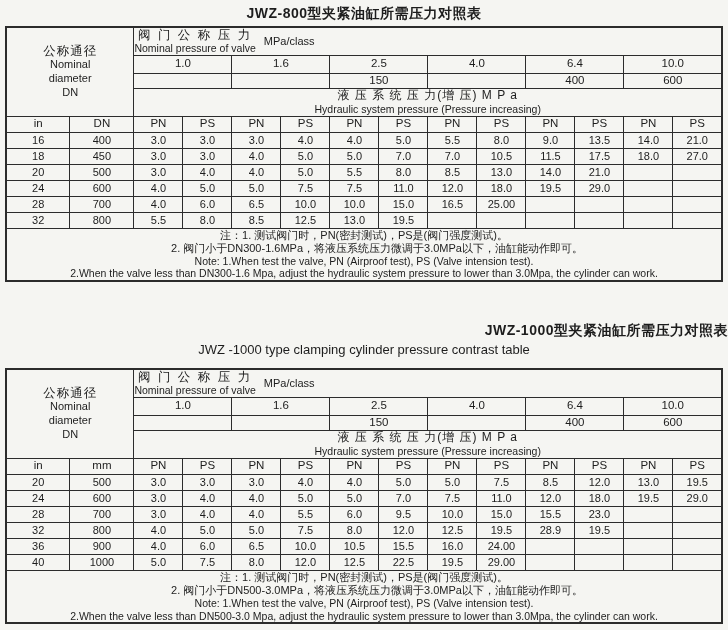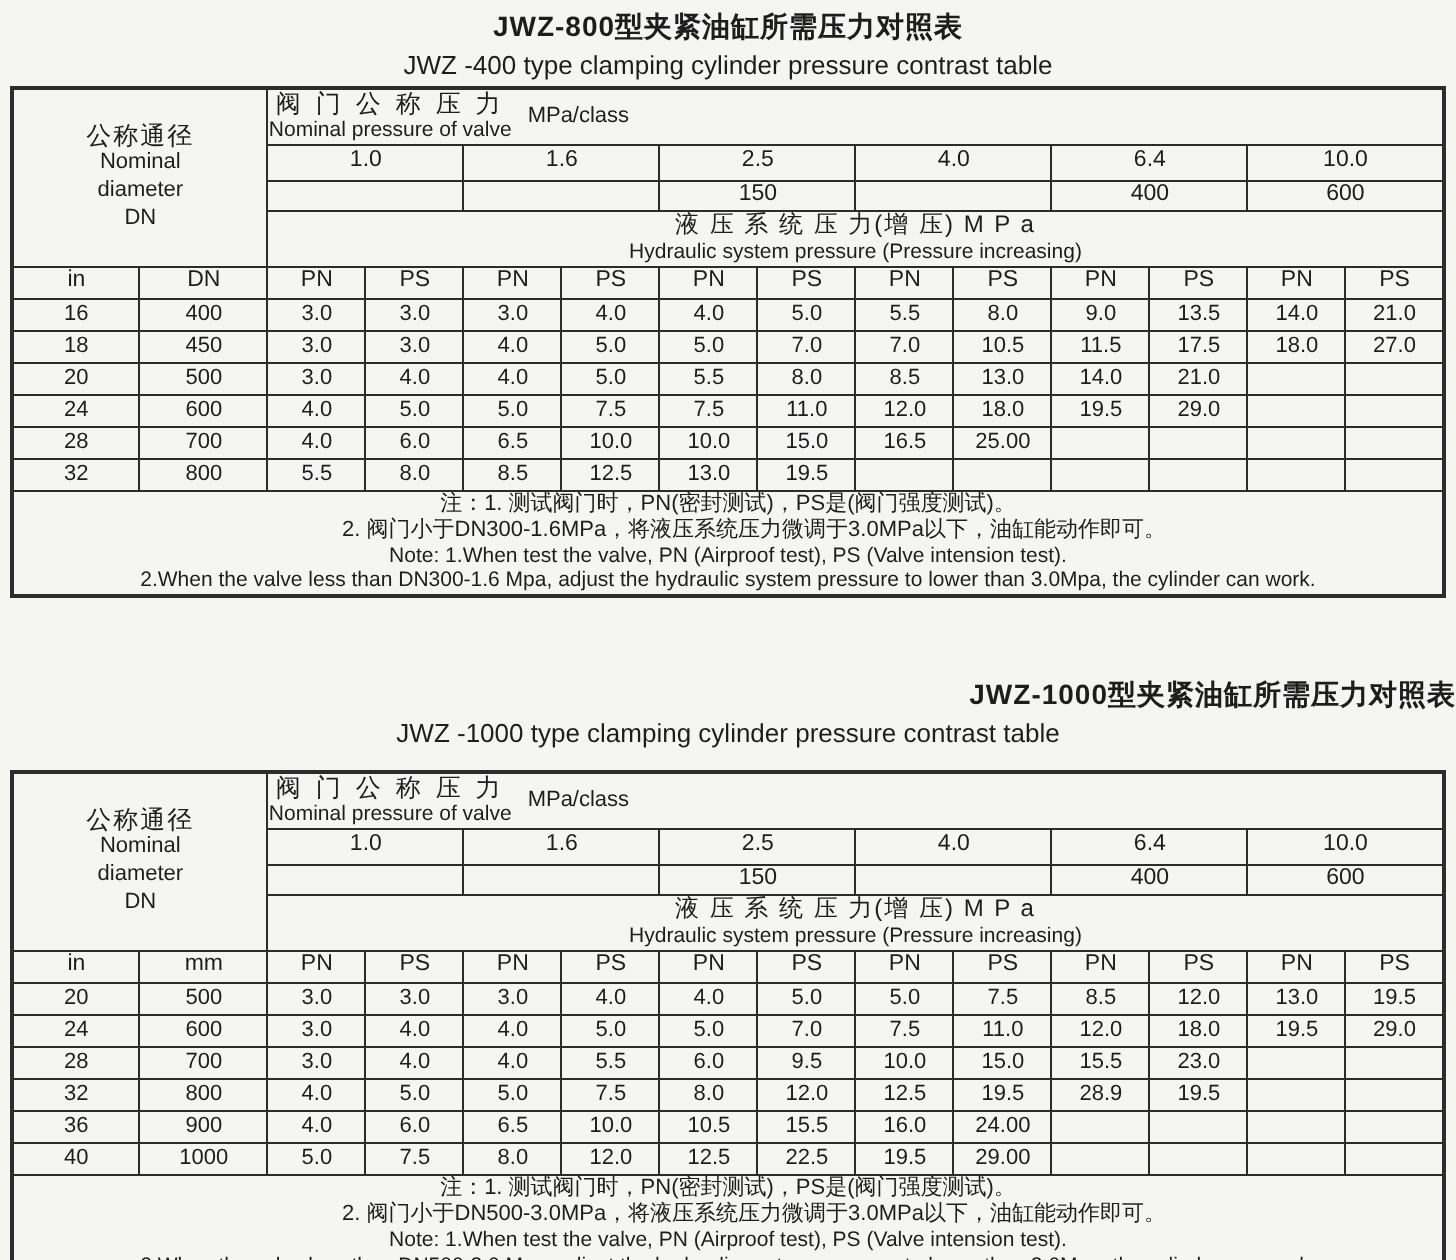--- a/index.html
+++ b/index.html
@@ -56,21 +56,20 @@
   .note-en { font-size: 10.5px; line-height: 1.2; }
   .note-en2 { }
 </style>
 </head>
 <body style="background: rgb(245, 245, 242); color: rgb(29, 29, 29);">
 
 <div class="page">
 
   <section class="section sec1">
     <div class="title-zh">JWZ-800型夹紧油缸所需压力对照表</div>
-    <div class="title-en">JWZ -400 type clamping cylinder pressure contrast table</div>
 
     <table class="tbl">
       <colgroup>
         <col class="c-side">
           <col class="c-side">
         <col class="c-data">
           <col class="c-data">
           <col class="c-data">
           <col class="c-data">
         <col class="c-data">

